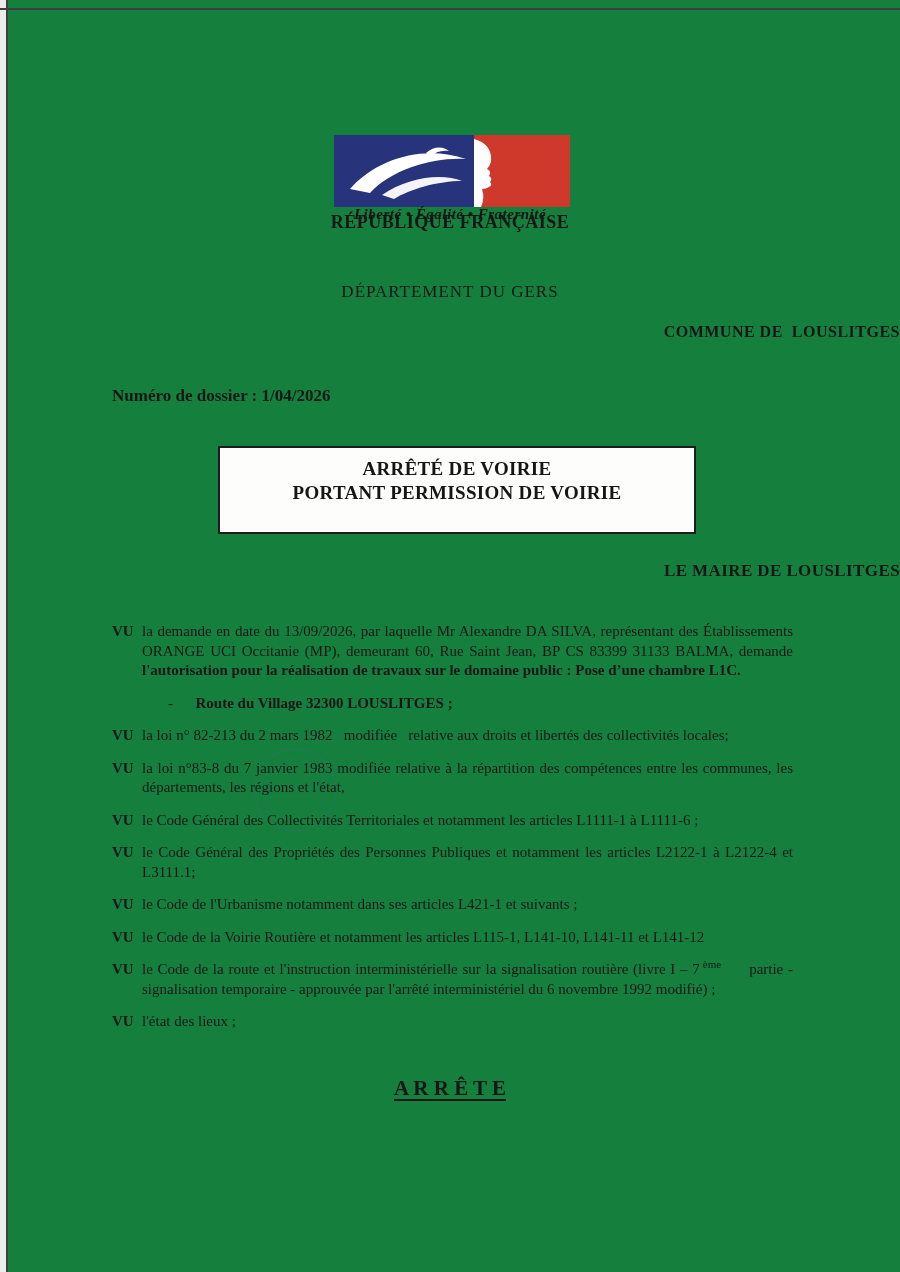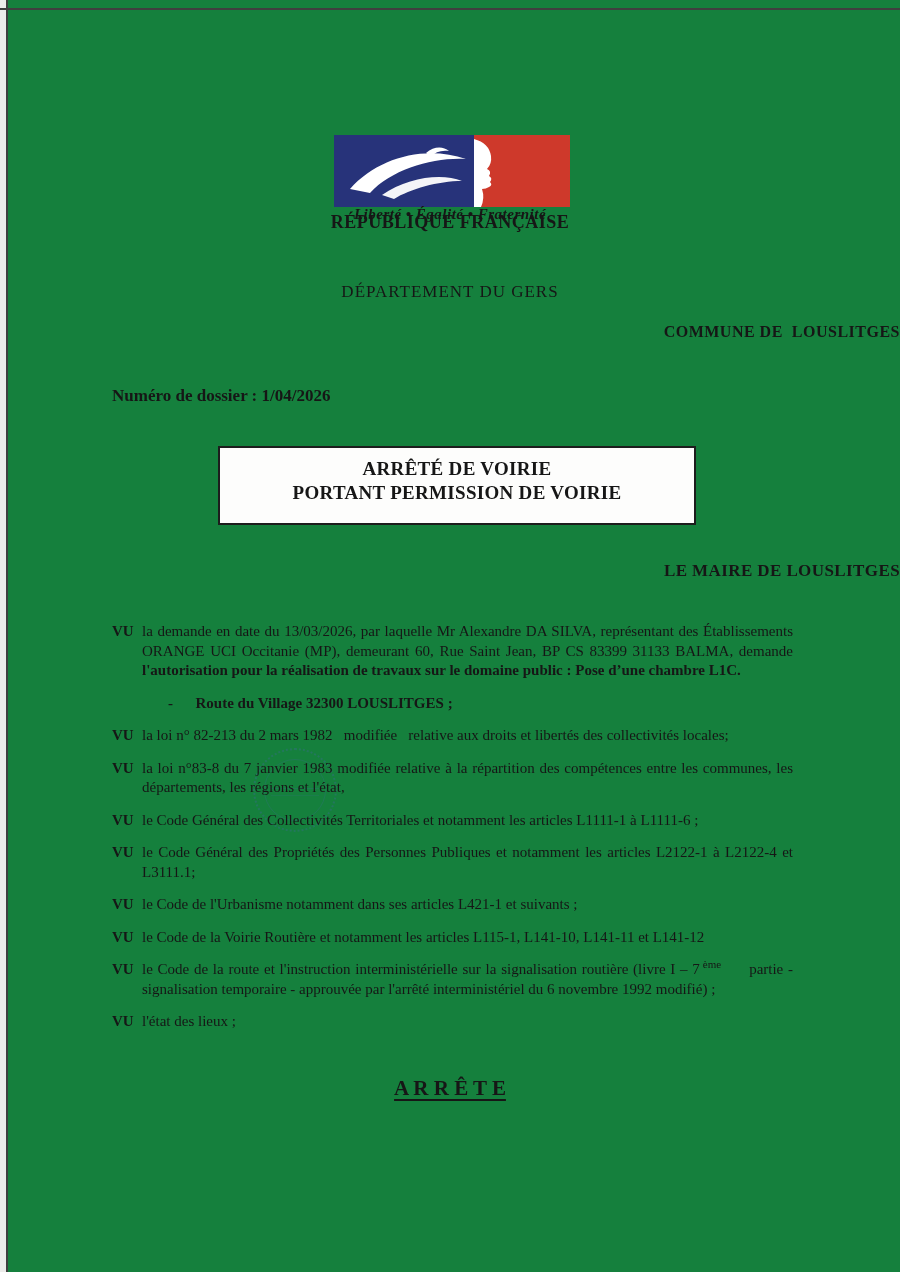--- a/index.html
+++ b/index.html
@@ -38,21 +38,21 @@
     position: absolute; top: 323px; left: 0; width: 100%;
     text-align: right; font-weight: bold; font-size: 16px; letter-spacing: 0.5px;
   }
   .dossier {
     position: absolute; top: 386px; left: 112px;
     font-weight: bold; font-size: 17px;
   }
   .title-box {
     position: absolute; left: 218px; top: 446px; width: 474px;
     border: 2px solid #1d1d1d; background: #fdfdfc;
-    text-align: center; padding: 9px 0 18px 0;
+    text-align: center; padding: 9px 0 27px 0;
     font-weight: bold; font-size: 19px; line-height: 24px; letter-spacing: 0.3px;
   }
   .maire {
     position: absolute; top: 561px; left: 0; width: 100%;
     text-align: right; font-weight: bold; font-size: 17px; letter-spacing: 0.4px;
   }
 
   
   .stamp {
     position: absolute; left: 253px; top: 748px; width: 80px; height: 80px;
@@ -115,21 +115,21 @@
     <div>PORTANT PERMISSION DE VOIRIE</div>
   </div>
 
   <div class="maire">LE MAIRE DE LOUSLITGES</div>
 
   <div class="stamp"></div>
 
   <div class="vu-list">
       <div class="vu-item">
         <span class="vu-label">VU</span>
-        <div class="vu-text"><span>la demande en date du 13/03/2026, par laquelle Mr Alexandre DA SILVA, représentant des Établissements ORANGE UCI Occitanie (MP), demeurant 60, Rue Saint Jean, BP CS 83399 31133 BALMA, demande </span><span class="b">l'autorisation pour la réalisation de travaux sur le domaine public : Pose d’une chambre L1C.</span></div>
+        <div class="vu-text"><span>la demande en date du 13/09/2026, par laquelle Mr Alexandre DA SILVA, représentant des Établissements ORANGE UCI Occitanie (MP), demeurant 60, Rue Saint Jean, BP CS 83399 31133 BALMA, demande </span><span class="b">l'autorisation pour la réalisation de travaux sur le domaine public : Pose d’une chambre L1C.</span></div>
       </div>
       <div class="vu-item indent">
         <span class="vu-label"></span>
         <div class="vu-text"><span class="b">-   Route du Village 32300 LOUSLITGES ;</span></div>
       </div>
       <div class="vu-item">
         <span class="vu-label">VU</span>
         <div class="vu-text"><span>la loi n° 82-213 du 2 mars 1982  modifiée  relative aux droits et libertés des collectivités locales;</span></div>
       </div>
       <div class="vu-item">

